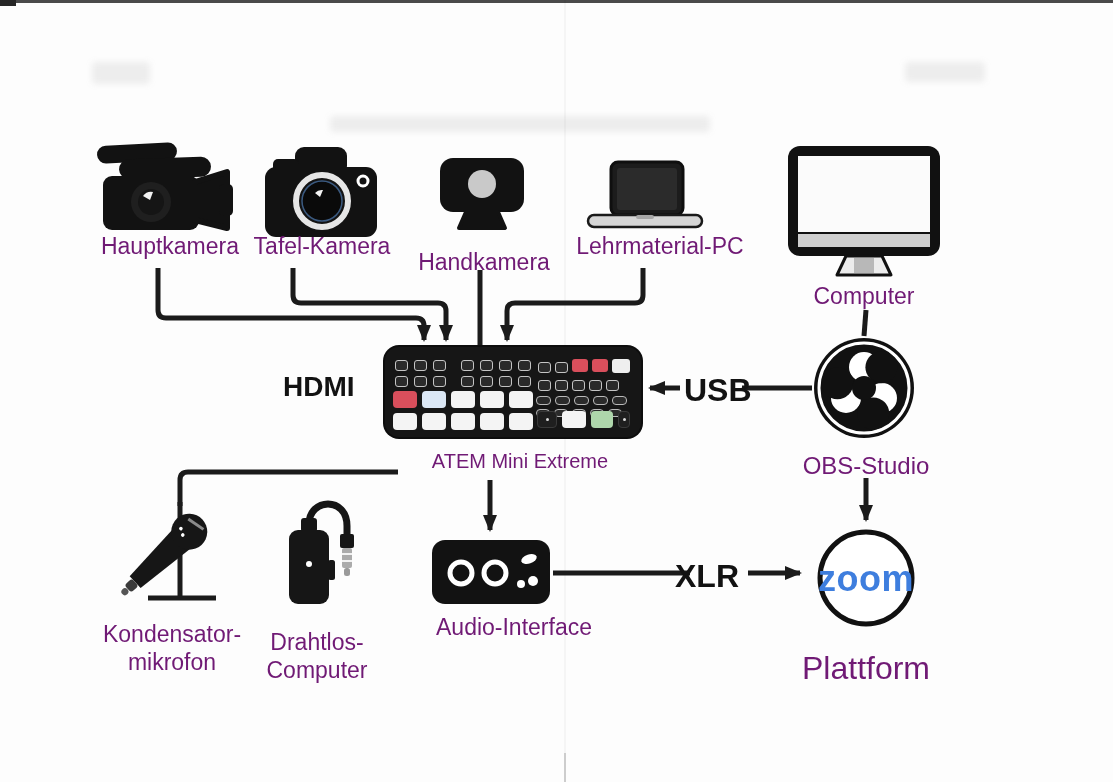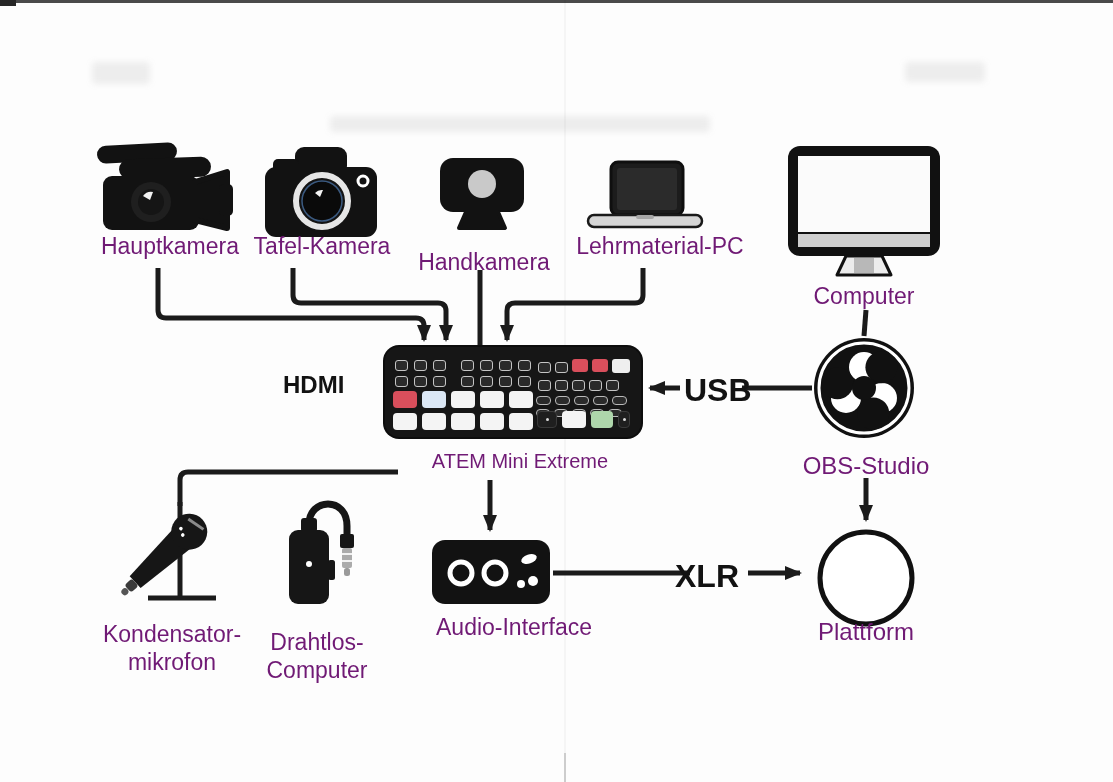--- a/index.html
+++ b/index.html
@@ -128,21 +128,21 @@
 
   <svg class="abs" style="left:786px;top:144px;z-index:2;" width="156" height="136" viewBox="0 0 156 136">
     <rect x="2" y="2" width="152" height="110" rx="12" fill="#111111"></rect>
     <rect x="12" y="12" width="132" height="76" fill="#fbfbfb"></rect>
     <rect x="12" y="90" width="132" height="13" fill="#cfcfcf"></rect>
     <path d="M60,112 L96,112 L105,131 L51,131 Z" fill="#ececec" stroke="#111111" stroke-width="3" stroke-linejoin="round"></path>
     <rect x="68" y="114" width="20" height="15" fill="#b8b8b8"></rect>
   </svg>
   <div class="abs dev-label" style="left:794px;top:283px;width:140px;z-index:2;">Computer</div>
 
-  <div class="abs conn-label" style="left:283px;top:371px;font-size:24px;z-index:2;">HDMI</div>
+  <div class="abs conn-label" style="left:283px;top:371px;font-size:28px;z-index:2;">HDMI</div>
 
   <div class="abs atem" style="z-index:2;">
     <div class="abs grid3" style="left:10px;top:13px;">
       <div class="tiny"></div>
         <div class="tiny"></div>
         <div class="tiny"></div>
       <div class="tiny"></div>
         <div class="tiny"></div>
         <div class="tiny"></div>
     </div>
@@ -271,15 +271,16 @@
     <circle cx="89" cy="44" r="4" fill="#ffffff"></circle>
     <circle cx="101" cy="41" r="5" fill="#ffffff"></circle>
   </svg>
   <div class="abs dev-label" style="left:404px;top:614px;width:180px;z-index:2;margin-left:20px;">Audio-Interface</div>
 
   <div class="abs conn-label" style="left:675px;top:558px;z-index:2;">XLR</div>
 
   <svg class="abs" style="left:816px;top:528px;z-index:2;" width="100" height="100" viewBox="0 0 100 100">
     <circle cx="50" cy="50" r="46" fill="#ffffff" stroke="#111111" stroke-width="5"></circle>
   </svg>
-  <div class="abs dev-label" style="left:796px;top:618px;width:140px;font-size:24px;z-index:2;">Plattform</div>
+  <div class="abs zoom-text" style="left:816px;top:558px;width:100px;z-index:3;">zoom</div>
+  <div class="abs dev-label" style="left:796px;top:650px;width:140px;font-size:32px;z-index:2;">Plattform</div>
 
 </div>
 
 </body></html>

